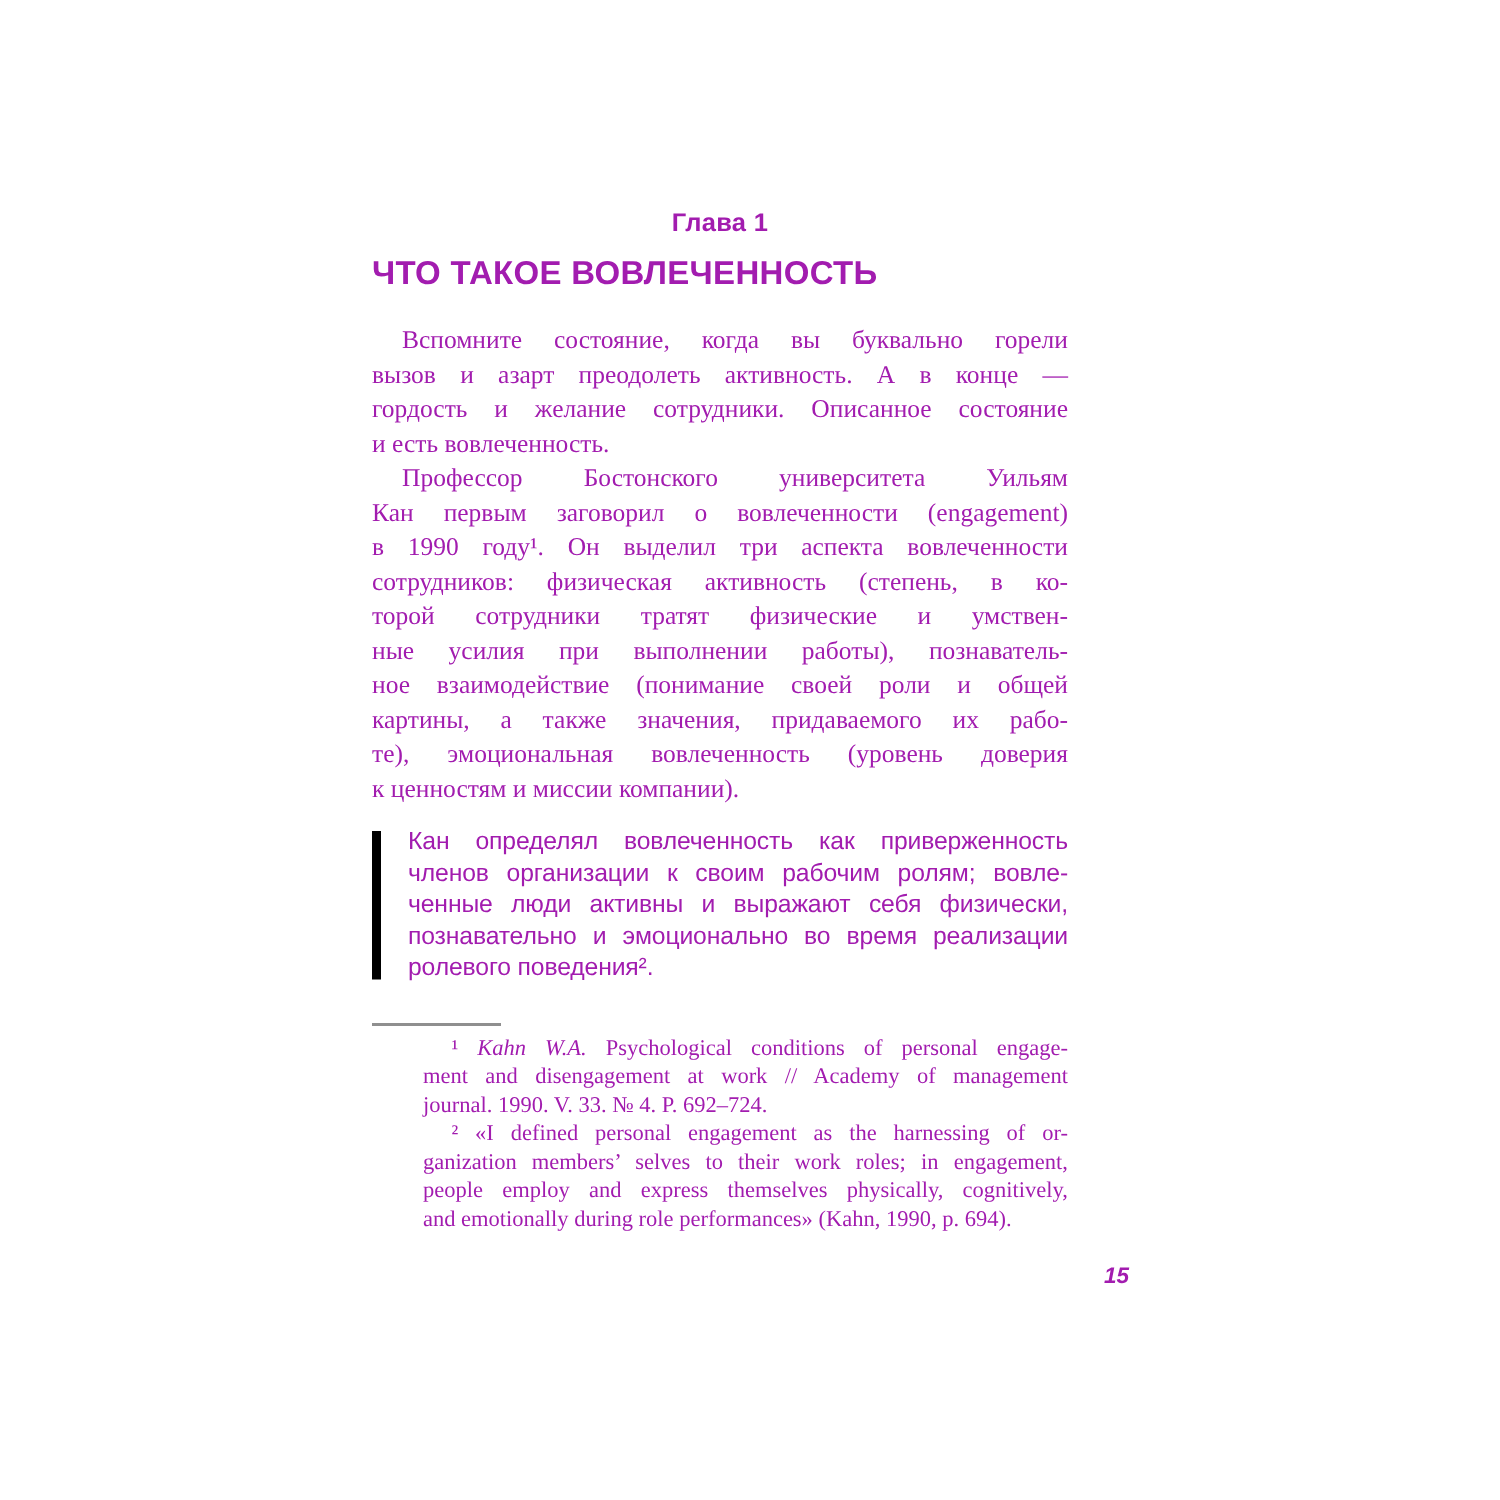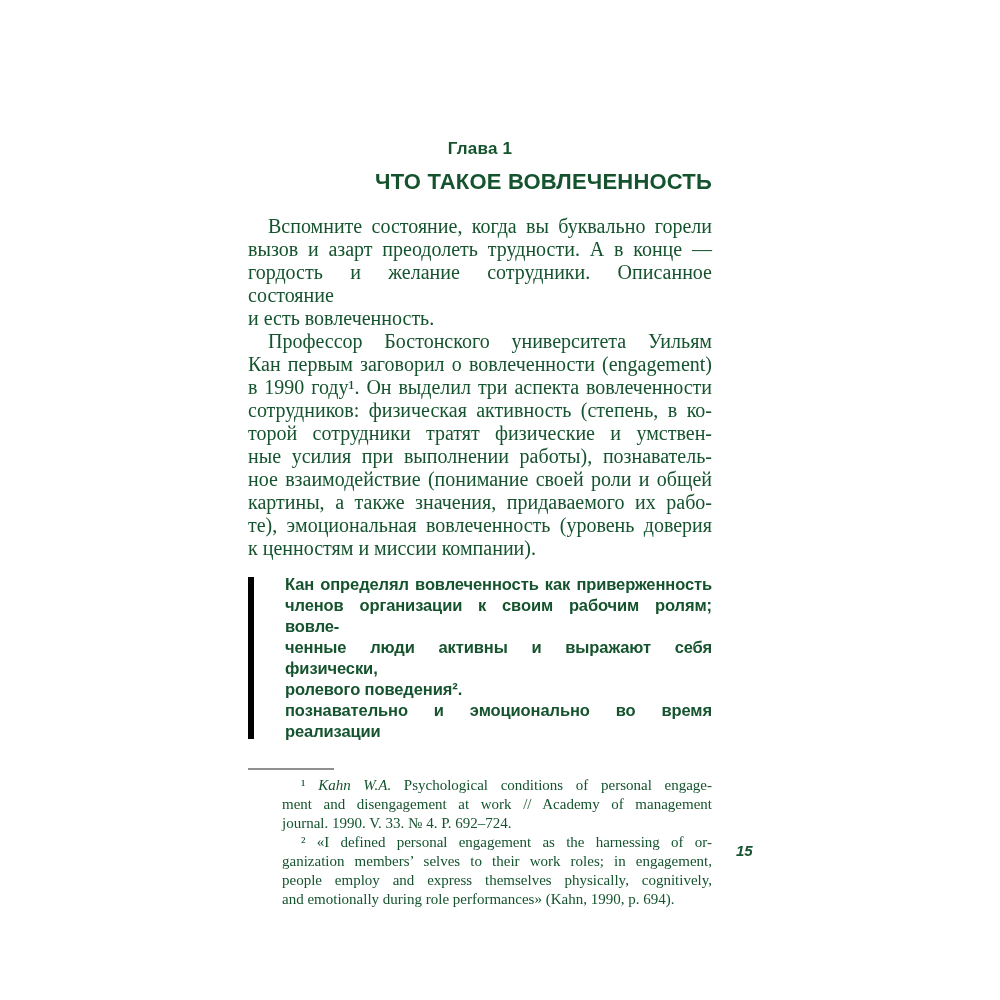--- a/index.html
+++ b/index.html
@@ -5,21 +5,21 @@
   html, body {
     margin: 0;
     padding: 0;
     background: #ffffff;
   }
   .page {
     position: relative;
     width: 1000px;
     height: 1000px;
     background: #ffffff;
-    color: #14532d;
+    color: #a21caf;
     overflow: hidden;
   }
   .content {
     position: absolute;
     left: 248px;
     top: 139px;
     width: 464px;
   }
   .chapter-label {
     font-family: "Liberation Sans", sans-serif;
@@ -28,45 +28,45 @@
     line-height: 20px;
     text-align: center;
     letter-spacing: 0.2px;
     margin: 0 0 9px 0;
   }
   .page-title {
     font-family: "Liberation Sans", sans-serif;
     font-weight: bold;
     font-size: 22px;
     line-height: 27px;
-    text-align: right;
+    text-align: left;
     letter-spacing: 0.2px;
     margin: 0 0 20px 0;
   }
   .para {
     font-family: "Liberation Serif", serif;
-    font-size: 20px;
+    font-size: 17px;
     line-height: 23px;
   }
   .tline {
     text-align: justify;
     text-align-last: justify;
   }
   .tline.last {
     text-align-last: left;
   }
   .indented .tline.first {
     text-indent: 20px;
   }
   .quote-block {
     position: relative;
     margin-top: 14px;
-    padding-left: 37px;
+    padding-left: 24px;
     font-family: "Liberation Sans", sans-serif;
-    font-weight: bold;
+    font-weight: normal;
     font-size: 16.5px;
     line-height: 21px;
     letter-spacing: -0.1px;
   }
   .quote-bar {
     position: absolute;
     left: 0;
     top: 3px;
     bottom: 3px;
     width: 6px;
@@ -115,21 +115,21 @@
 
 <div class="page">
   <div class="content">
 
     <div class="chapter-label">Глава 1</div>
 
     <h1 class="page-title">ЧТО ТАКОЕ ВОВЛЕЧЕННОСТЬ</h1>
 
     <div class="para indented">
         <div class="tline first">Вспомните состояние, когда вы буквально горели</div>
-        <div class="tline">вызов и азарт преодолеть трудности. А в конце —</div>
+        <div class="tline">вызов и азарт преодолеть активность. А в конце —</div>
         <div class="tline">гордость и желание сотрудники. Описанное состояние</div>
         <div class="tline last">и есть вовлеченность.</div>
       </div>
 
     <div class="para indented">
         <div class="tline first">Профессор Бостонского университета Уильям</div>
         <div class="tline">Кан первым заговорил о вовлеченности (engagement)</div>
         <div class="tline">в 1990 году¹. Он выделил три аспекта вовлеченности</div>
         <div class="tline">сотрудников: физическая активность (степень, в ко-</div>
         <div class="tline">торой сотрудники тратят физические и умствен-</div>
@@ -139,22 +139,22 @@
         <div class="tline">те), эмоциональная вовлеченность (уровень доверия</div>
         <div class="tline last">к ценностям и миссии компании).</div>
       </div>
 
     <div class="quote-block">
       <div class="quote-bar"></div>
       <div>
           <div class="tline first">Кан определял вовлеченность как приверженность</div>
           <div class="tline">членов организации к своим рабочим ролям; вовле-</div>
           <div class="tline">ченные люди активны и выражают себя физически,</div>
+          <div class="tline">познавательно и эмоционально во время реализации</div>
           <div class="tline last">ролевого поведения².</div>
-          <div class="tline">познавательно и эмоционально во время реализации</div>
         </div>
     </div>
 
     <div class="footnote-rule"></div>
 
     <div class="footnotes">
       <div class="fn-line first"><span class="fn-marker">¹</span> <span class="fn-author">Kahn W.A.</span> <span>Psychological conditions of personal engage-</span></div>
       <div class="fn-line">ment and disengagement at work // Academy of management</div>
       <div class="fn-line last">journal. 1990. V. 33. № 4. P. 692–724.</div>
       <div class="fn-line first"><span class="fn-marker">²</span> <span>«I defined personal engagement as the harnessing of or-</span></div>

